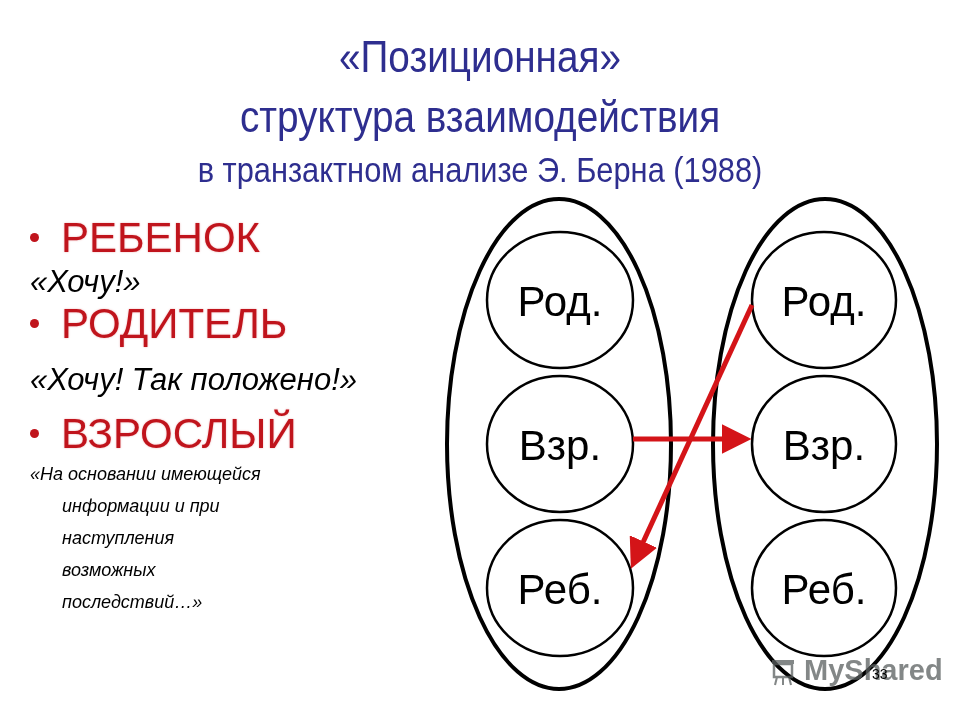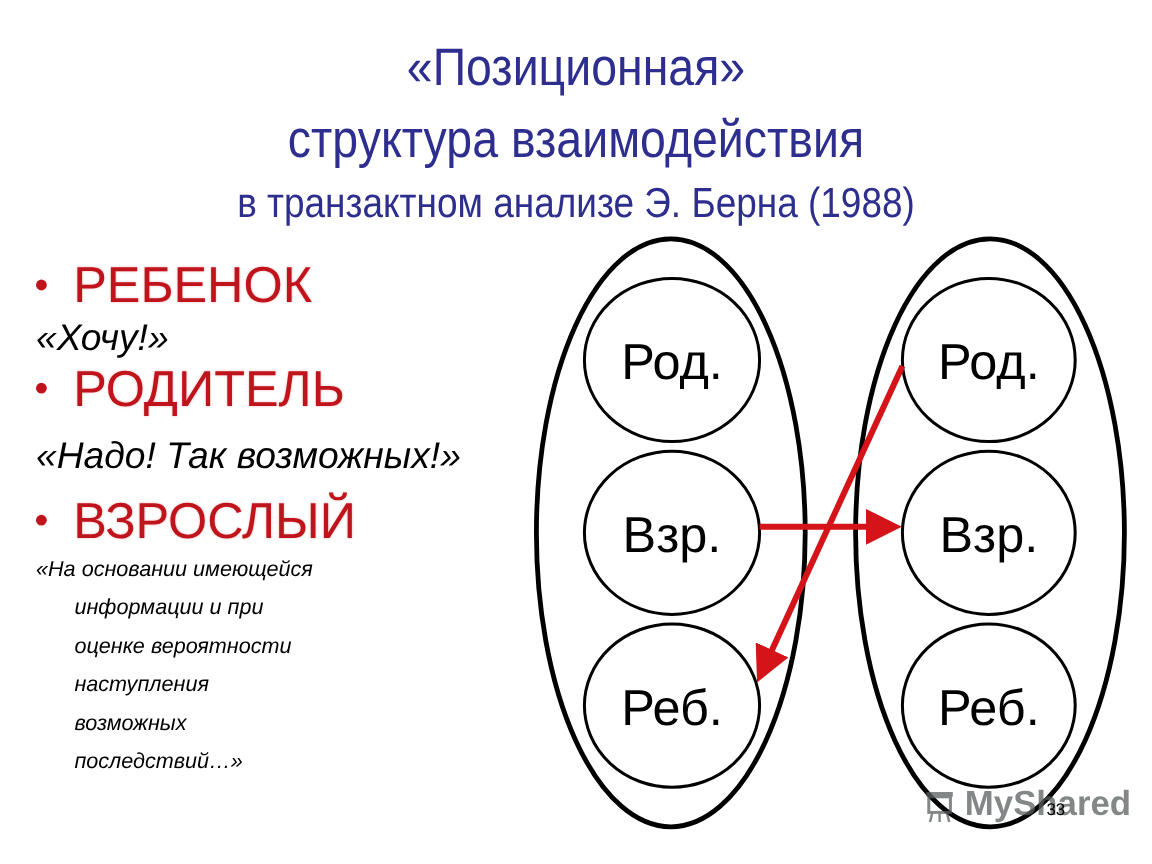--- a/index.html
+++ b/index.html
@@ -42,29 +42,28 @@
 <div class="title" id="t3">в транзактном анализе Э. Берна (1988)</div>
 
 <div class="bullet" style="top:214px;">
   <span class="dot"></span><span>РЕБЕНОК</span>
 </div>
 <div class="quote" style="top:264px;">«Хочу!»</div>
 
 <div class="bullet" style="top:300px;">
   <span class="dot"></span><span>РОДИТЕЛЬ</span>
 </div>
-<div class="quote" style="top:362px;">«Надо! Так возможных!»</div>
+<div class="quote" style="top:362px;">«Хочу! Так положено!»</div>
 
 <div class="bullet" style="top:410px;">
   <span class="dot"></span><span>ВЗРОСЛЫЙ</span>
 </div>
 <div class="quote-small" style="top:458px;">
   <span class="line">«На основании имеющейся</span>
   <span class="line indent">информации и при</span>
-  <span class="line indent">оценке вероятности</span>
   <span class="line indent">наступления</span>
   <span class="line indent">возможных</span>
   <span class="line indent">последствий…»</span>
 </div>
 
 <svg id="diagram" width="960" height="720" viewBox="0 0 960 720">
   <defs>
     <marker id="arrowhead" markerWidth="6" markerHeight="6" refX="4.5" refY="3" orient="auto" markerUnits="strokeWidth">
       <path d="M0,0 L6,3 L0,6 Z" fill="#d41418"></path>
     </marker>

